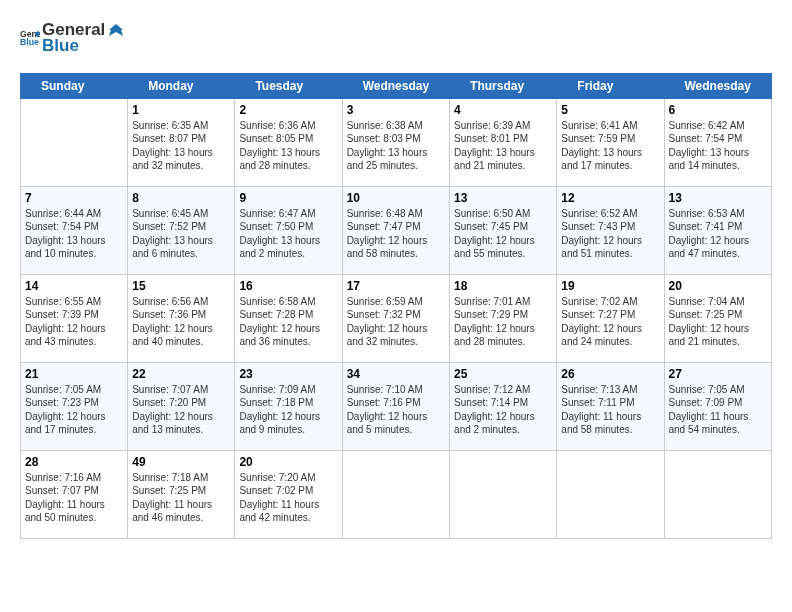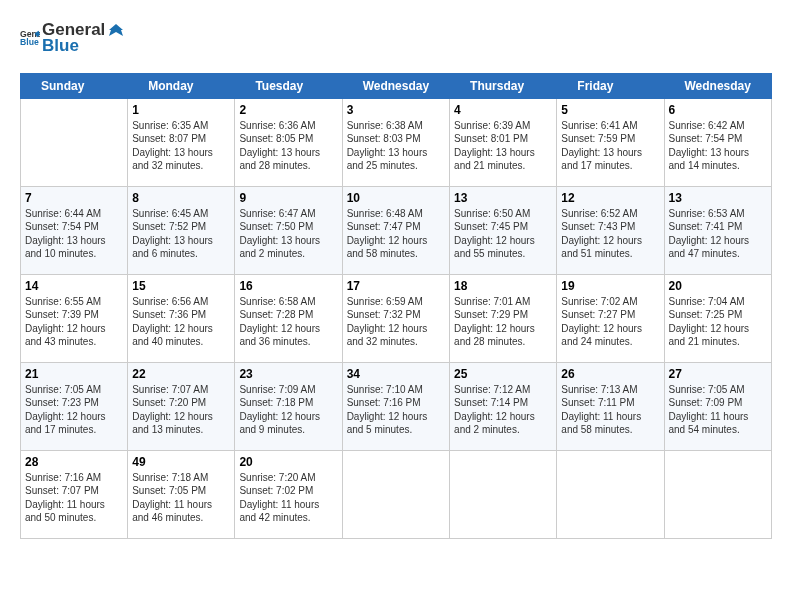--- a/index.html
+++ b/index.html
@@ -315,21 +315,21 @@
         <td>
           <span class="day-num">28</span>
           <div class="day-info">Sunrise: 7:16 AM
 Sunset: 7:07 PM
 Daylight: 11 hours
 and 50 minutes.</div>
         </td>
         <td>
           <span class="day-num">49</span>
           <div class="day-info">Sunrise: 7:18 AM
-Sunset: 7:05 PM
+Sunset: 7:25 PM
 Daylight: 11 hours
 and 46 minutes.</div>
         </td>
         <td>
           <span class="day-num">20</span>
           <div class="day-info">Sunrise: 7:20 AM
 Sunset: 7:02 PM
 Daylight: 11 hours
 and 42 minutes.</div>
         </td>

